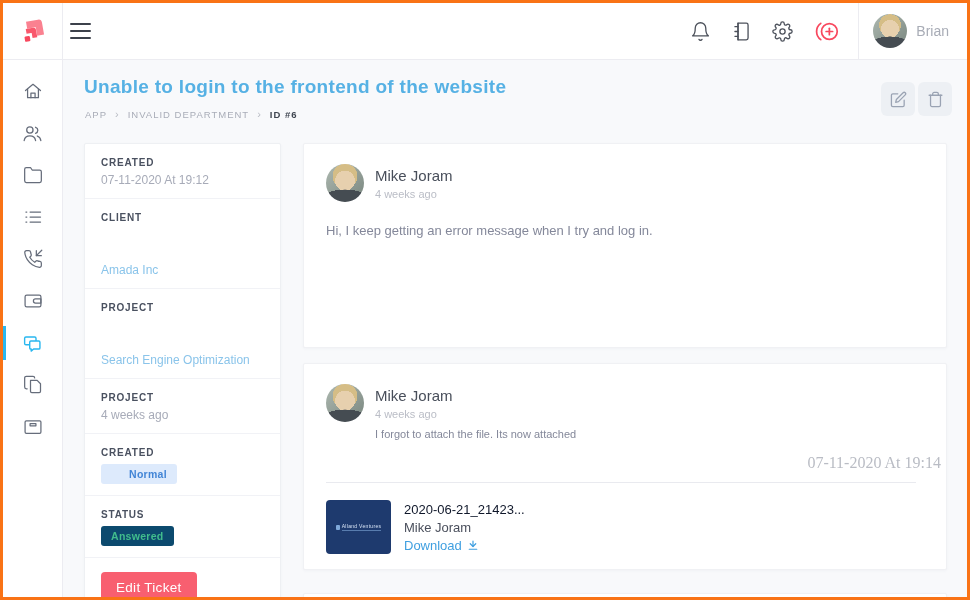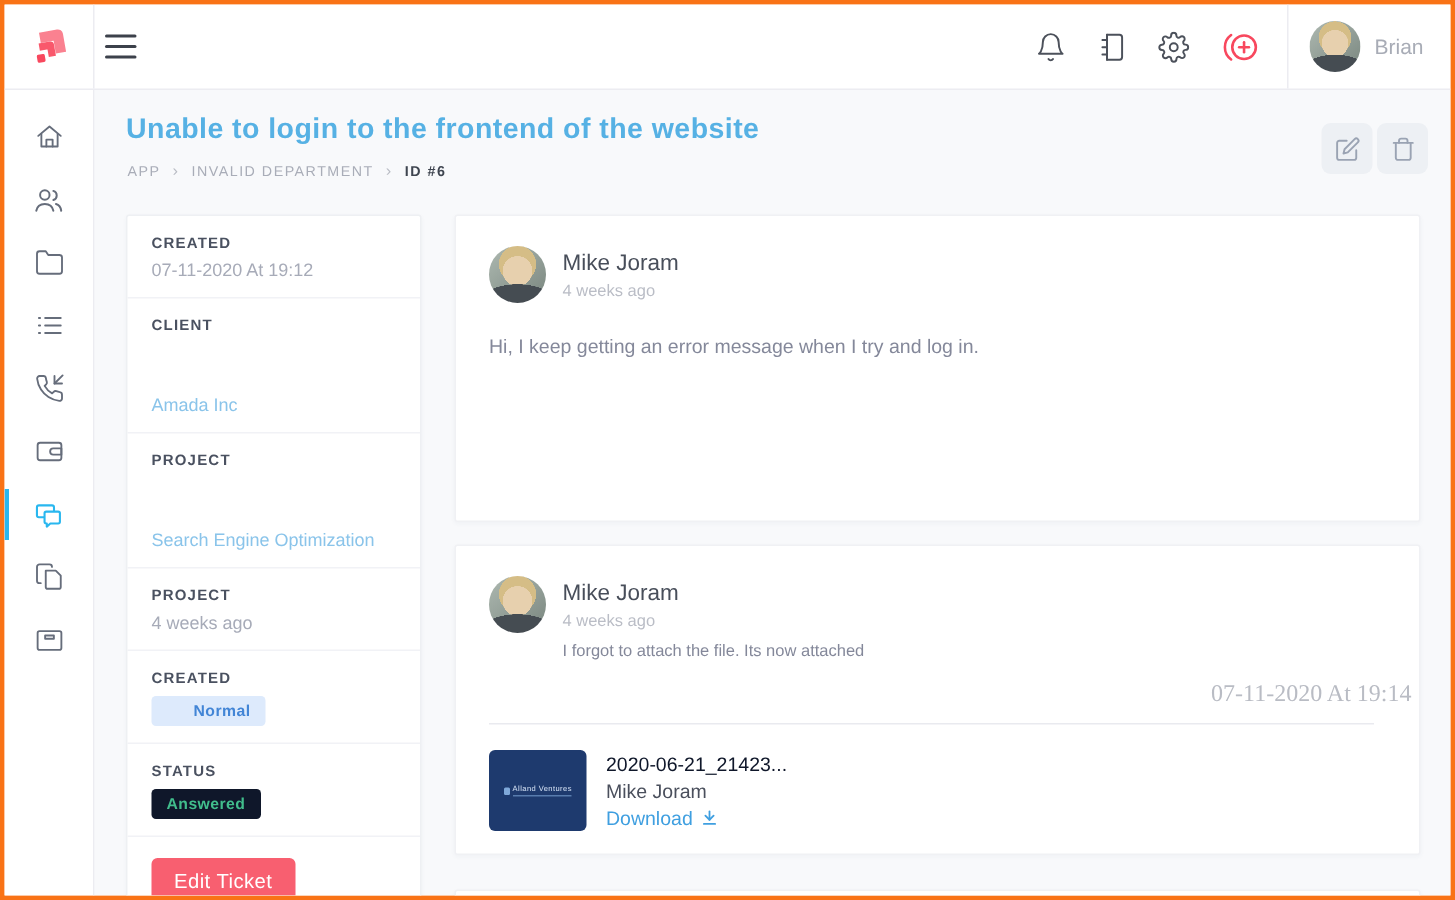--- a/index.html
+++ b/index.html
@@ -43,21 +43,21 @@
 
   
   .panel { position:absolute; left:21px; top:83px; width:197px; bottom:-8px; background:#fff; border:1px solid #eef0f3; border-radius:2px; box-shadow:0 1px 3px rgba(56,71,109,.04); }
   .panel-header { height:37px; background:#edf0f3; border-bottom:1px solid #e4e8eb; display:flex; align-items:center; padding-left:16px; font-size:14px; color:#3f4550; }
   .field { padding:13px 16px 11px; border-bottom:1px solid #f1f2f6; }
   .field-label { font-size:10px; font-weight:bold; letter-spacing:.8px; color:#4a5160; }
   .field-value { margin-top:5px; font-size:12px; color:#a7abb8; }
   .field-value.link { color:#8ac4ea; cursor:pointer;margin-top:40px; }
   .badge { display:inline-block; margin-top:6px; padding:4px 10px; border-radius:3px; font-size:10.5px; font-weight:bold; letter-spacing:.3px; }
   .badge.blue { background:#ddeafc; color:#4285d6;padding-left:28px; }
-  .badge.green { background:#0f172a; color:#41bd8c; }
+  .badge.green { background:#0c4a6e; color:#41bd8c; }
   .panel-footer { padding:14px 16px 13px; border-bottom:1px solid #f1f2f6; }
   .btn-edit { background:#f85f70; border:none; color:#fff; font-size:13.5px; font-family:inherit; padding:8px 15px; border-radius:4px; cursor:pointer; letter-spacing:.3px; }
 
   
   .messages-col { position:absolute; left:240px; right:20px; top:83px; }
   .msg-card { position:relative; background:#fff; border:1px solid #f0f1f4; border-radius:2px; box-shadow:0 1px 3px rgba(56,71,109,.04); margin-bottom:15px; }
   .msg-card.first { height:205px; }
   .msg-card.second { height:207px; margin-bottom:23px; }
   .msg-card.stub { height:40px; margin-bottom:0; }
   .msg-header { display:flex; padding:20px 15px 0 22px; }

